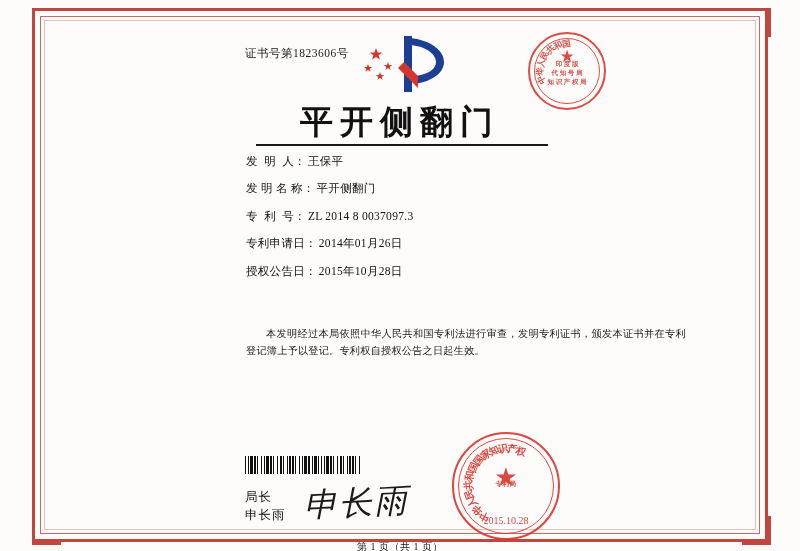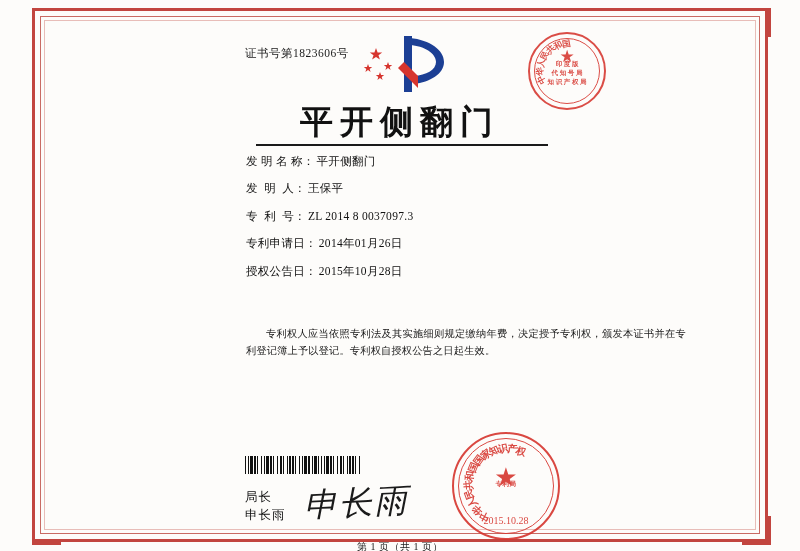--- a/index.html
+++ b/index.html
@@ -327,43 +327,43 @@
         <div>知 识 产 权 局</div>
       </div>
       <div class="seal-star" style="top:30%">★</div>
     </div>
 
     <div class="title">平开侧翻门</div>
     <div class="title-rule"></div>
 
     <div class="fields">
       <div class="field-row">
+        <span class="field-label">发  明  人：</span>
+        <span class="field-value">王保平</span>
+      </div>
+      <div class="field-row">
         <span class="field-label">发 明 名 称：</span>
         <span class="field-value">平开侧翻门</span>
-      </div>
-      <div class="field-row">
-        <span class="field-label">发  明  人：</span>
-        <span class="field-value">王保平</span>
       </div>
       <div class="field-row">
         <span class="field-label">专  利  号：</span>
         <span class="field-value">ZL 2014 8 0037097.3</span>
       </div>
       <div class="field-row wide">
         <span class="field-label">专利申请日：</span>
         <span class="field-value">2014年01月26日</span>
       </div>
       <div class="field-row wide">
         <span class="field-label">授权公告日：</span>
         <span class="field-value">2015年10月28日</span>
       </div>
     </div>
 
     <div class="para-block">
-      <p>专利权人应当依照专利法及其实施细则规定缴纳年费，决定授予专利权，颁发本证书并在专利登记簿上予以登记。专利权自授权公告之日起生效。</p>
+      <p>本发明经过本局依照中华人民共和国专利法进行审查，发明专利证书，颁发本证书并在专利登记簿上予以登记。专利权自授权公告之日起生效。</p>
     </div>
 
     <div class="barcode">
         <i style="left: 0px; width: 1px;"></i>
         <i style="left: 3px; width: 1px;"></i>
         <i style="left: 5px; width: 3px;"></i>
         <i style="left: 9px; width: 2px;"></i>
         <i style="left: 12px; width: 1px;"></i>
         <i style="left: 16px; width: 1px;"></i>
         <i style="left: 19px; width: 1px;"></i>

